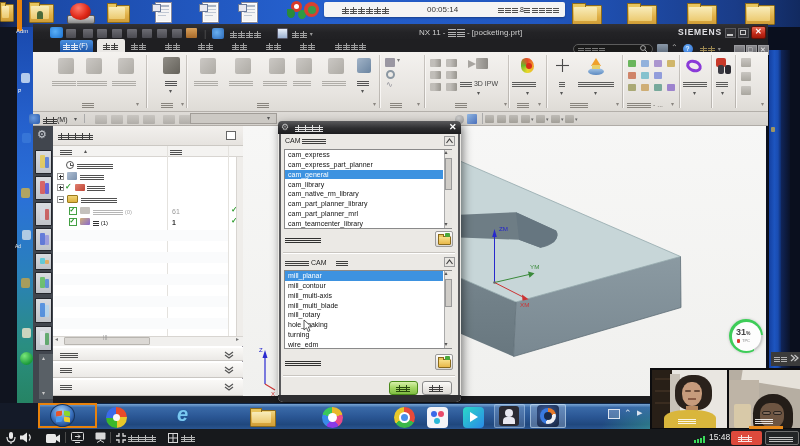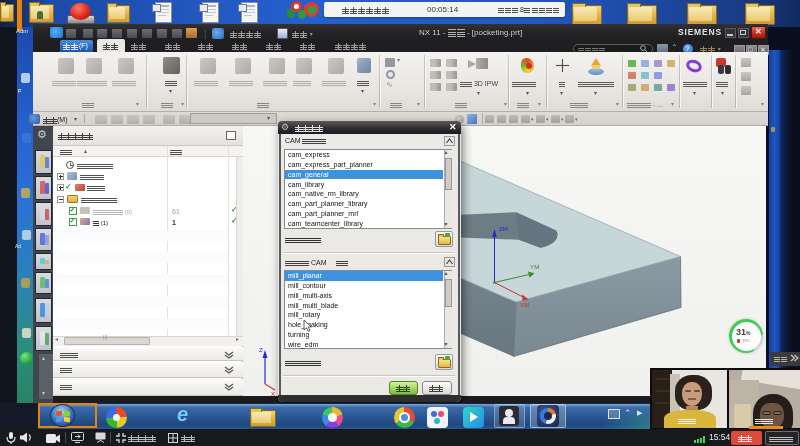--- a/index.html
+++ b/index.html
@@ -587,21 +587,21 @@
 <svg class="ab" style="left:168px;top:433px" width="10" height="10">
     <rect x="0.5" y="0.5" width="9" height="9" fill="none" stroke="#d8d8d8"></rect>
     <line x1="5" y1="0.5" x2="5" y2="9.5" stroke="#d8d8d8"></line>
     <line x1="0.5" y1="5" x2="9.5" y2="5" stroke="#d8d8d8"></line>
   </svg>
 <div class="ab" style="left:181px;top:434px;color:#d5d5d5;font-size:8px;line-height:8px;white-space:nowrap;opacity:1"><i class="g" style="width:7px;height:7px;margin-right:0px"></i><i class="g" style="width:7px;height:7px;margin-right:0px"></i></div>
 <div class="ab" style="left:694px;top:440px;width:2px;height:3px;background:#3adb5a"></div>
 <div class="ab" style="left:697px;top:439px;width:2px;height:4px;background:#3adb5a"></div>
 <div class="ab" style="left:700px;top:438px;width:2px;height:5px;background:#3adb5a"></div>
 <div class="ab" style="left:703px;top:436px;width:2px;height:7px;background:#3adb5a"></div>
-<div class="ab" style="left:709px;top:433px;font-size:8.5px;line-height:9.5px;color:#eee;white-space:nowrap;">15:54</div>
+<div class="ab" style="left:709px;top:433px;font-size:8.5px;line-height:9.5px;color:#eee;white-space:nowrap;">15:48</div>
 <div class="ab" style="left:731px;top:431px;width:31px;height:14px;background:#dd4a3c;border-radius:2px"></div>
 <div class="ab" style="left:738px;top:434px;color:#fff;font-size:8px;line-height:8px;white-space:nowrap;opacity:1"><i class="g" style="width:7px;height:7px;margin-right:0px"></i><i class="g" style="width:7px;height:7px;margin-right:0px"></i></div>
 <div class="ab" style="left:765px;top:431px;width:34px;height:14px;background:#232527;border:1px solid #6e6e6e;border-radius:2px"></div>
 <div class="ab" style="left:769px;top:434.5px;color:#ddd;font-size:7px;line-height:7px;white-space:nowrap;opacity:1"><i class="g" style="width:6px;height:6px;margin-right:0px"></i><i class="g" style="width:6px;height:6px;margin-right:0px"></i><i class="g" style="width:6px;height:6px;margin-right:0px"></i><i class="g" style="width:6px;height:6px;margin-right:0px"></i></div>
 <div class="ab" style="left:650px;top:368px;width:150px;height:61px;background:#0c0c0e"></div>
 <div class="ab" style="left:652px;top:370px;width:75px;height:58px;overflow:hidden;background:#e9e6e1">
 <div class="ab" style="left:0;top:0;width:20px;height:58px;background:#281f17"></div>
 <div class="ab" style="left:3px;top:8px;width:16px;height:2px;background:#3a2c20"></div>
 <div class="ab" style="left:3px;top:20px;width:16px;height:2px;background:#3a2c20"></div>
 <div class="ab" style="left:3px;top:32px;width:16px;height:2px;background:#3a2c20"></div>

